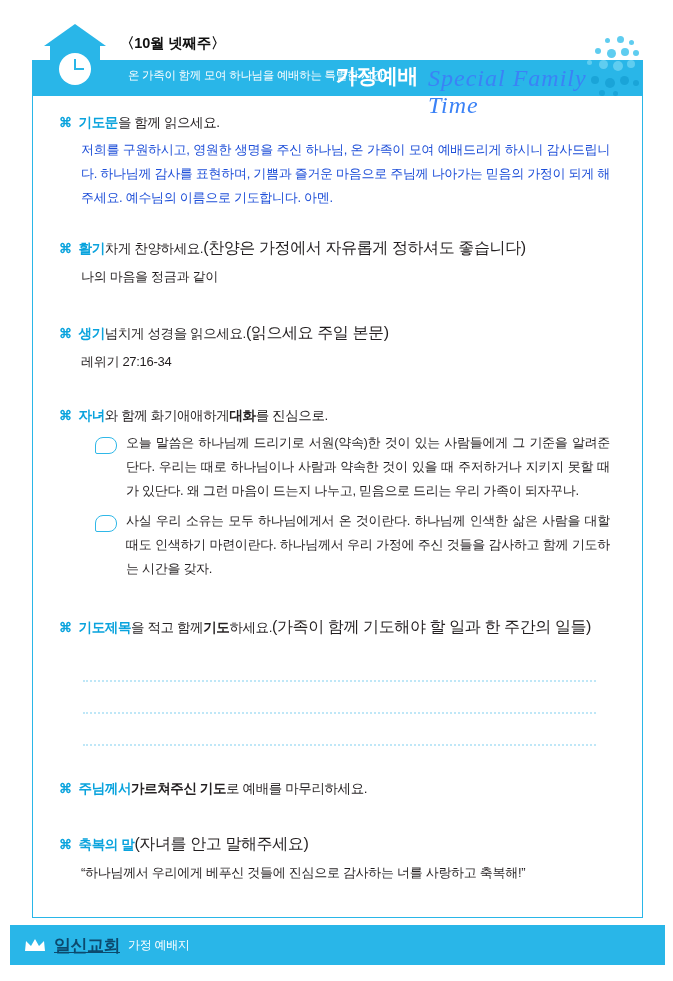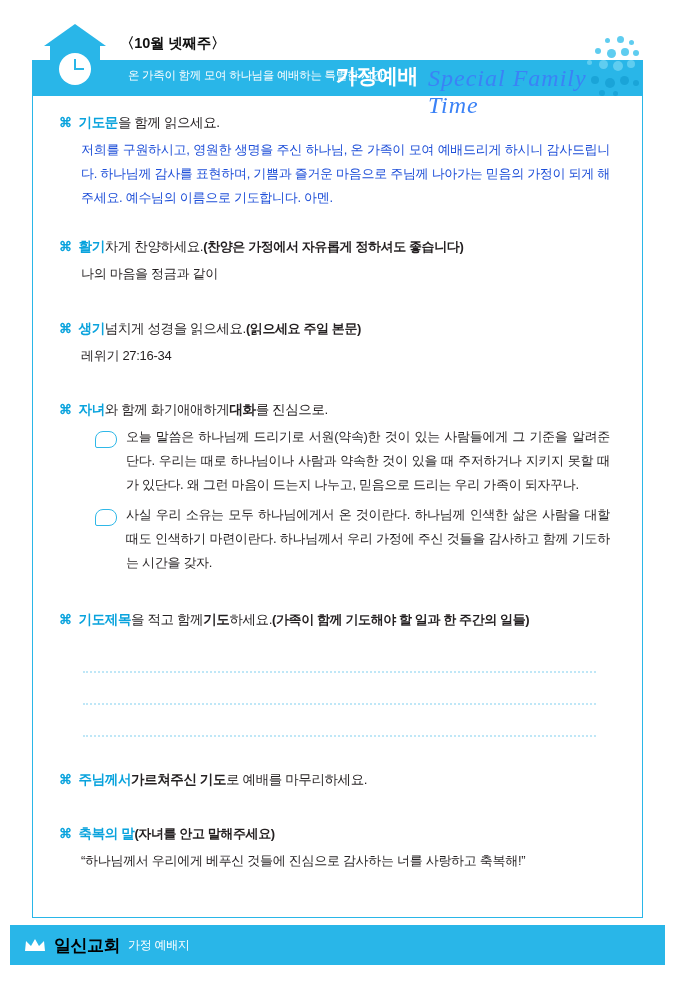--- a/index.html
+++ b/index.html
@@ -166,22 +166,22 @@
     margin-right: 7px;
     line-height: 1;
     flex: none;
   }
   .sec-head .plain {
     color: #231f20;
     font-weight: normal;
   }
   .sec-head .small {
     color: #231f20;
-    font-weight: bold;
-    font-size: 13px;
+    font-weight: normal;
+    font-size: 16px;
   }
   .sec-head .strong-dark {
     color: #231f20;
     font-weight: bold;
   }
 
   .para {
     font-size: 13px;
     line-height: 1.85;
     color: #1d4ed8;
@@ -265,23 +265,24 @@
     width: 22px;
     height: 14px;
     margin-right: 8px;
     position: relative;
     flex: none;
   }
   .crown svg { display: block; }
   .footer-church {
     font-size: 17px;
     font-weight: bold;
-    color: #000000;
+    color: #0c4a6e;
     letter-spacing: -0.5px;
     margin-right: 8px;
+    text-decoration: underline;
   }
   .footer-sub {
     font-size: 12px;
     color: #ffffff;
     letter-spacing: -0.3px;
   }
 </style>
 </head>
 <body>
 

